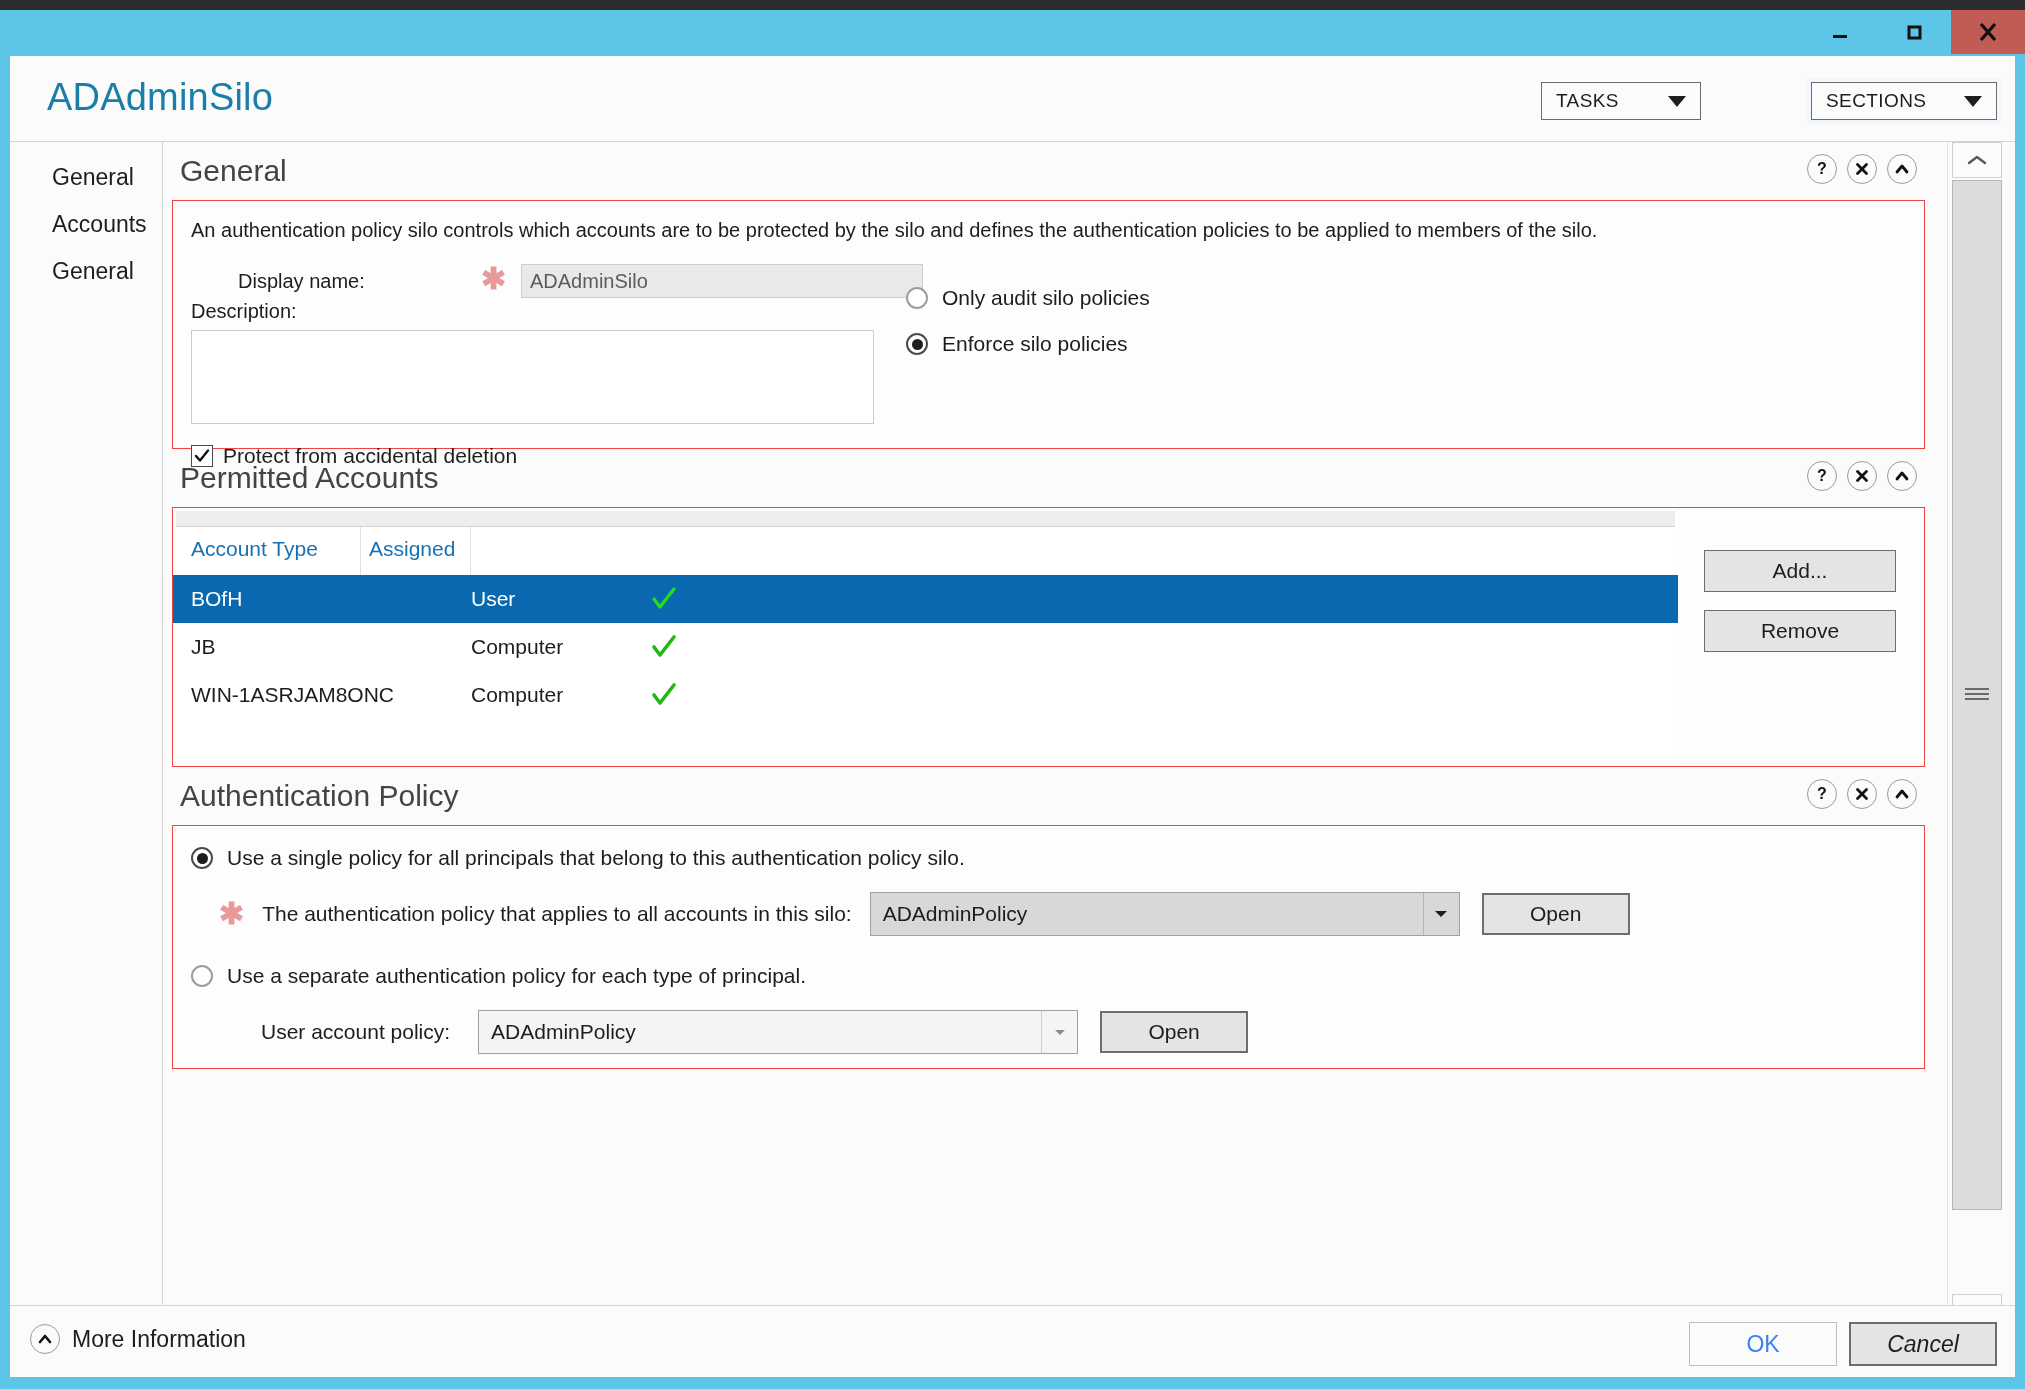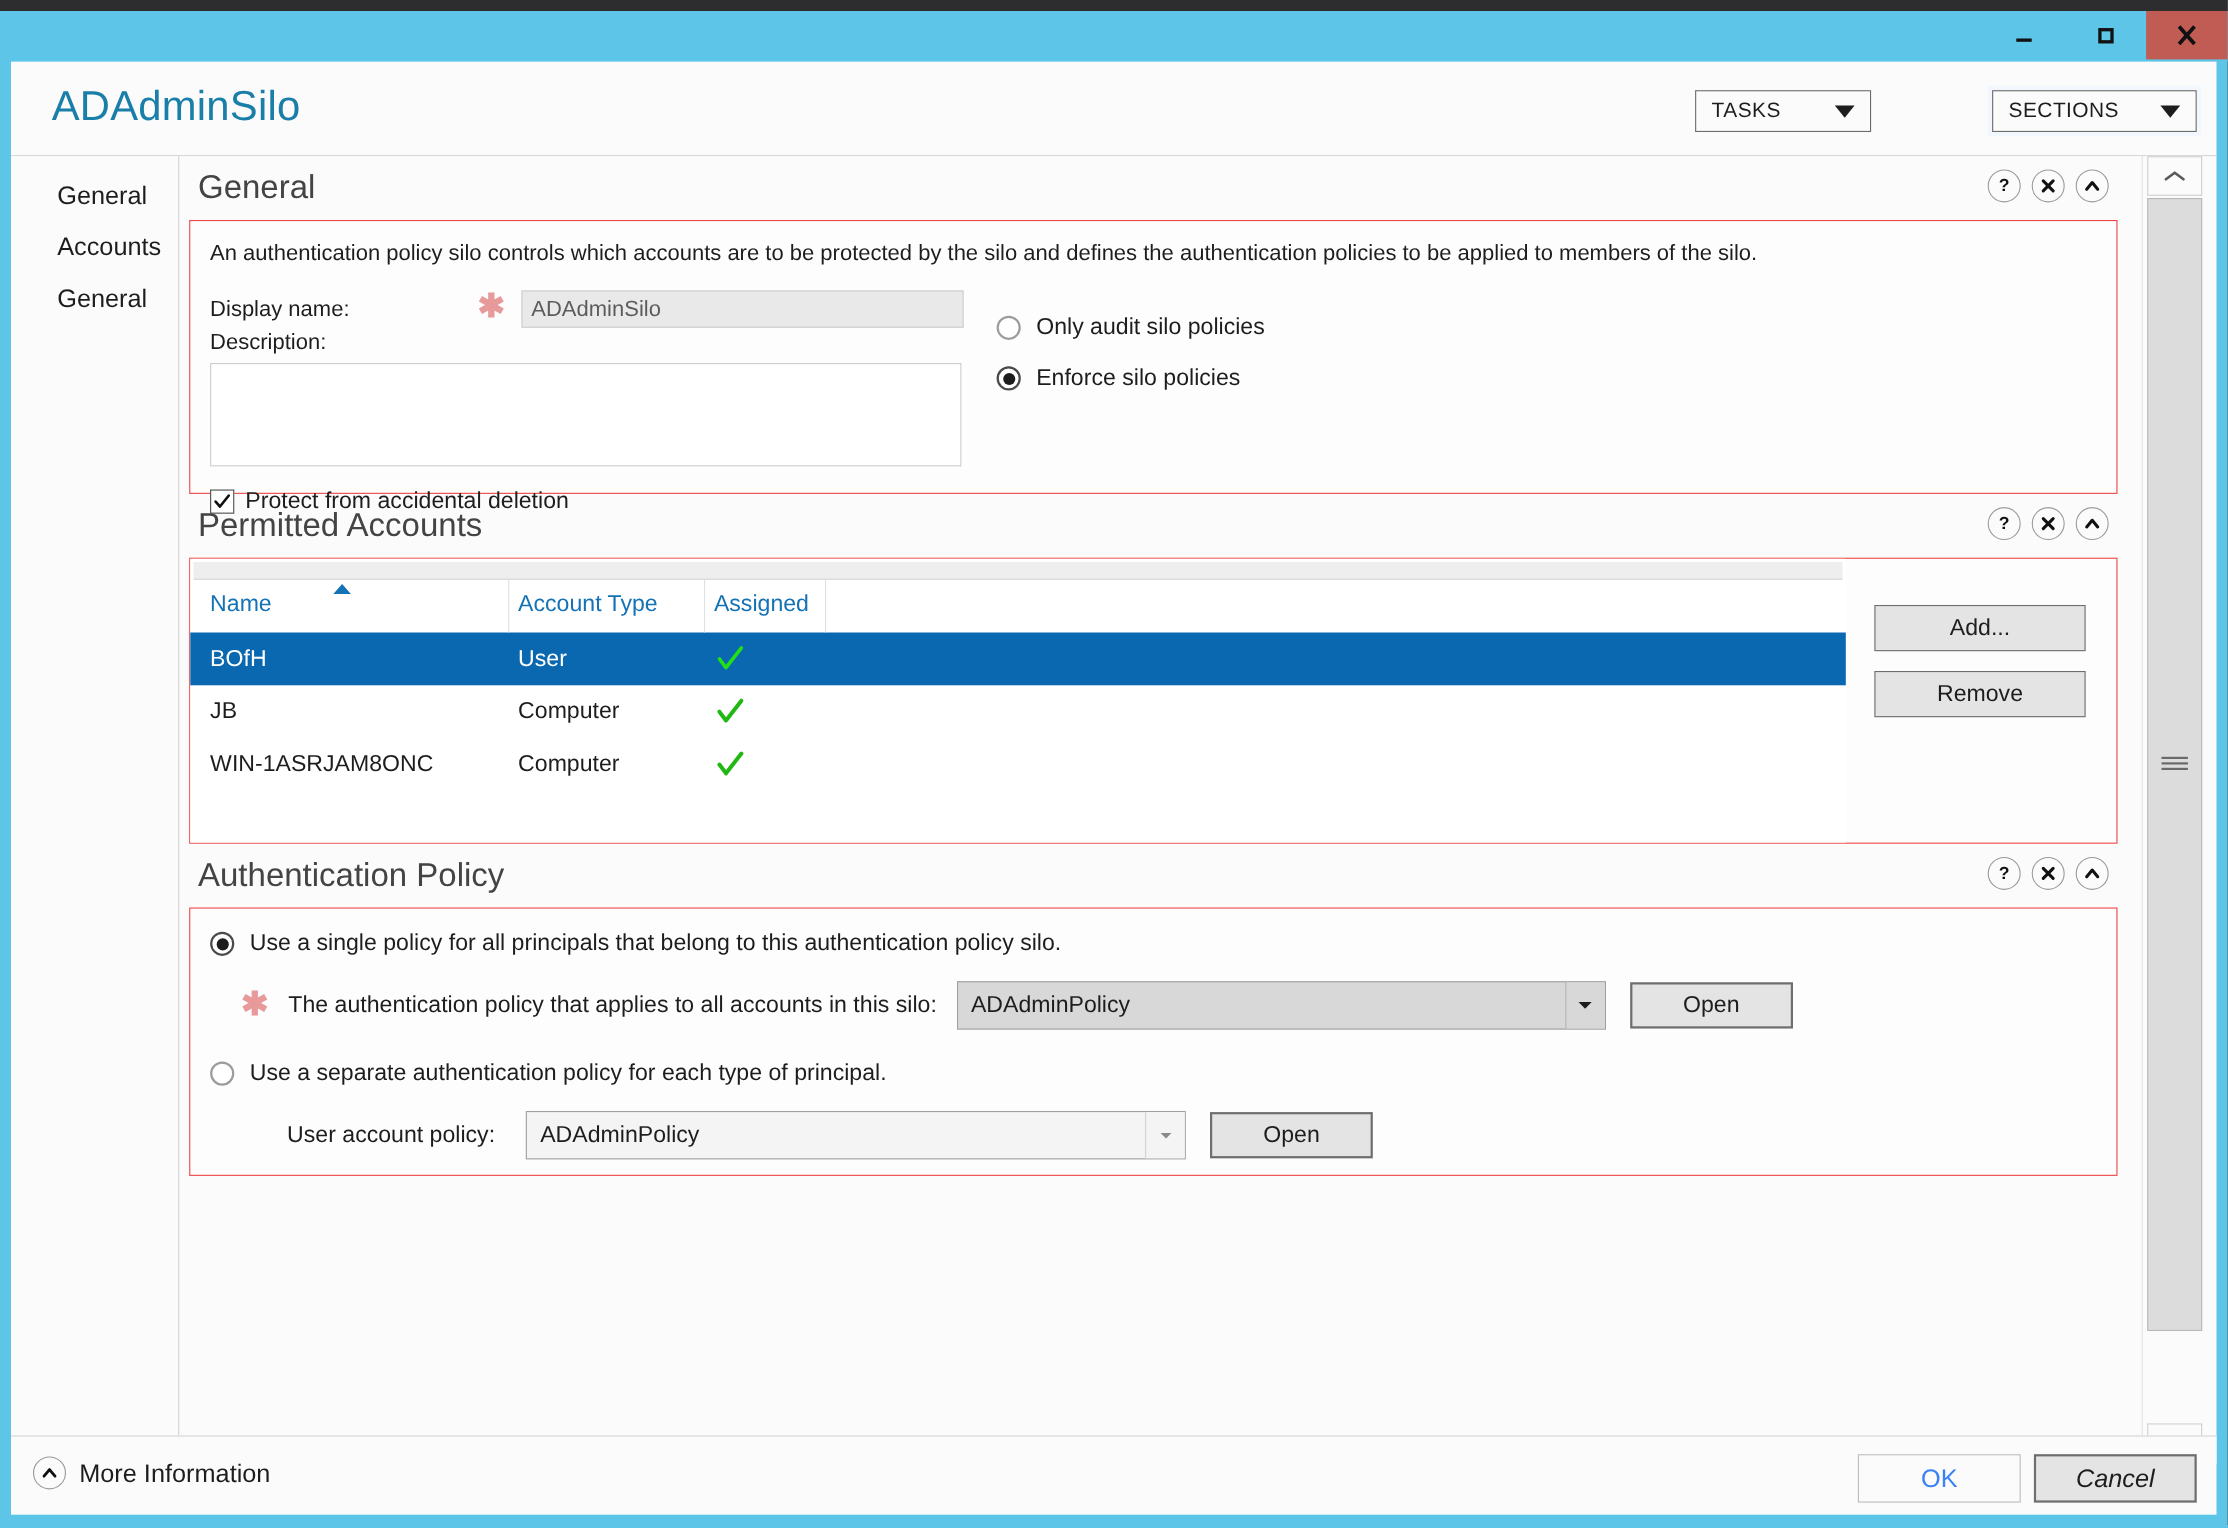--- a/index.html
+++ b/index.html
@@ -133,21 +133,21 @@
   .sec-box {
     border: 1px solid #ef4444; background: #fdfdfd;
     padding: 0;
   }
 
   
   #general-body { position: relative; height: 247px; padding: 18px 22px 0 18px; }
   .desc-line { font-size: 20px; color: #1d1d1d; }
   #field-area { position: relative; margin-top: 26px; }
   .form-label { font-size: 20px; color: #1d1d1d; }
-  #display-row { position: relative; height: 34px; }
+  #display-row { position: relative; height: 34px; margin-left: 47px; }
   #lbl-display { position: absolute; left: 0; top: 2px; }
   #req-star1 { position: absolute; left: 243px; top: -4px; }
   .star {
     color: #e89a9a; font-size: 30px; line-height: 1; font-weight: bold;
     user-select: none;
   }
   #display-input {
     position: absolute; left: 283px; top: -4px; width: 402px; height: 34px;
     background: #e9e9e9; border: 1px solid #cdcdcd;
     font-size: 20px; color: #5c5c5c; padding: 0 8px; line-height: 32px;
@@ -401,24 +401,20 @@
                 </svg>
               </div>
             </div>
           </div>
 
           <div class="sec-box">
             <div id="accounts-body">
               <div id="grid-wrap">
                 <div id="grid-topbar"></div>
                 <div id="grid-head">
-                  <div class="gcol" id="col-name">
-                    <span>Name</span>
-                    <span id="sort-caret"></span>
-                  </div>
                   <div class="gcol" id="col-type">
                     <span>Account Type</span>
                   </div>
                   <div class="gcol" id="col-assigned">
                     <span>Assigned</span>
                   </div>
                   <div class="gcol" id="col-rest"></div>
                 </div>
 
                 <div class="grow sel">

